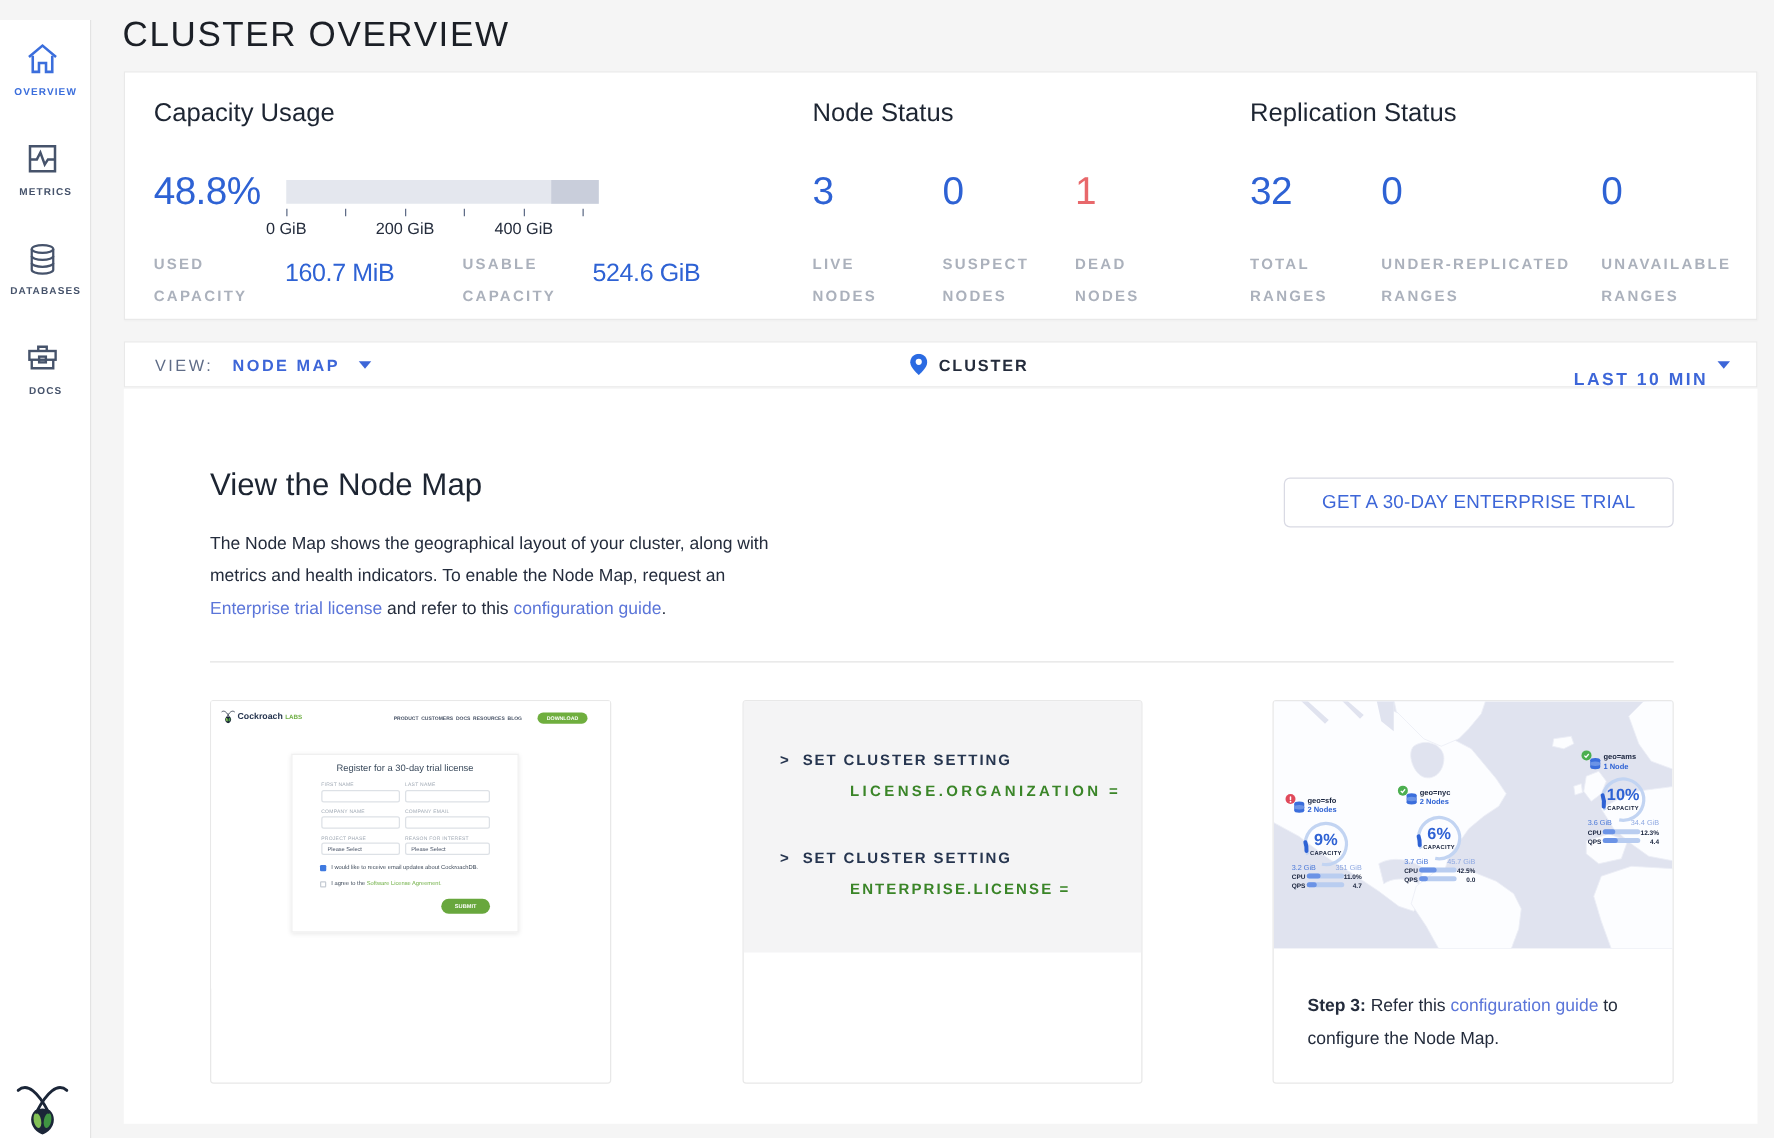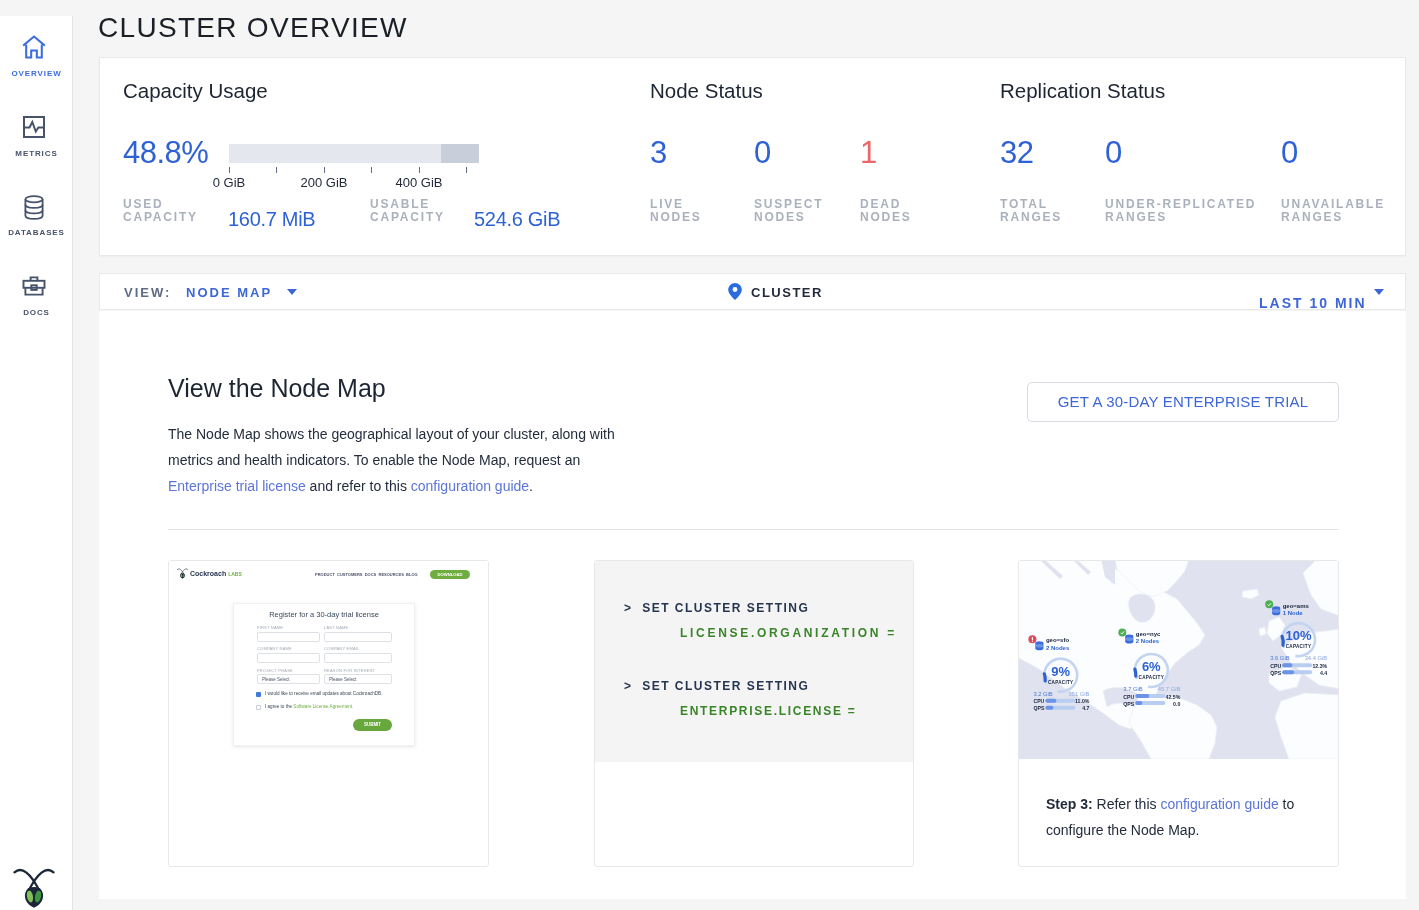--- a/index.html
+++ b/index.html
@@ -6,21 +6,21 @@
 html,body { width:1419px; height:910px; background:#f5f5f5; font-family:"Liberation Sans", sans-serif; overflow:hidden; }
 .abs { position:absolute; }
 #sidebar { position:absolute; left:0; top:16px; width:73px; height:910px; background:#fff; border-right:1px solid #e3e3e3;text-decoration:underline; }
 .navlabel { position:absolute; width:73px; text-align:center; font-size:8px; letter-spacing:0.9px; color:#46536b; font-weight:bold; }
 .navlabel.active { color:#3b6edc; }
 #title { position:absolute; left:98px; top:12px; font-size:28px; letter-spacing:1.3px; color:#1b1f26; }
 #sumcard { position:absolute; left:99px; top:57px; width:1307px; height:199px; background:#fff; border:1px solid #e9e9e9; box-shadow:0 1px 2px rgba(0,0,0,0.03); }
 .secthead { position:absolute; font-size:20.5px; color:#1d2532; top:21px; }
 .bignum { position:absolute; font-size:31px; color:#2e62d4; top:79px; line-height:31px; letter-spacing:-0.5px; }
 .bignum.red { color:#e8686b; }
-.glabel { position:absolute; font-size:12px; letter-spacing:1.8px; color:#abb1bc; font-weight:bold; line-height:13px; top:140px; }
+.glabel { position:absolute; font-size:12px; letter-spacing:1.8px; color:#abb1bc; font-weight:bold; line-height:26px; top:140px; }
 .bval { position:absolute; font-size:20px; letter-spacing:-0.3px; color:#2e62d4; top:150px; }
 .tick { position:absolute; width:1px; height:6px; background:#5f6c87; top:109px; }
 .ticklabel { position:absolute; font-size:13px; color:#242c3c; top:117px; width:60px; text-align:center; }
 #viewbar { position:absolute; left:99px; top:273px; width:1307px; height:37px; background:#fff; border:1px solid #e9e9e9; }
 .caret { display:inline-block; width:0; height:0; border-left:5px solid transparent; border-right:5px solid transparent; border-top:6px solid #3d66d8; vertical-align:middle; }
 #panel { position:absolute; left:99px; top:311px; width:1307px; height:588px; background:#fff; }
 #nmhead { position:absolute; left:168px; top:374px; font-size:25px; color:#1d2532; }
 #nmpara { position:absolute; left:168px; top:421px; font-size:14px; color:#242c3c; line-height:26px; white-space:nowrap; }
 #nmpara a, .steptext a { color:#5b75d9; text-decoration:none; }
 #trialbtn { position:absolute; left:1027px; top:382px; width:312px; height:40px; background:#fff; border:1px solid #d9dae4; border-radius:5px; color:#3d66d8; font-size:15px; letter-spacing:0.2px; text-align:center; line-height:38px; }
@@ -109,21 +109,21 @@
 
   <div class="bignum" style="left:900px;">32</div>
   <div class="bignum" style="left:1005px;">0</div>
   <div class="bignum" style="left:1181px;">0</div>
   <div class="glabel" style="left:900px;">TOTAL<br>RANGES</div>
   <div class="glabel" style="left:1005px;">UNDER-REPLICATED<br>RANGES</div>
   <div class="glabel" style="left:1181px;">UNAVAILABLE<br>RANGES</div>
 </div>
 
 <div id="viewbar">
-  <div class="abs" style="left:24px; top:11px; font-size:13px; letter-spacing:2px; color:#5f6c87; font-weight:bold;">VIEW:</div>
+  <div class="abs" style="left:24px; top:11px; font-size:13px; letter-spacing:2px; color:#5f6c87; font-weight:normal;">VIEW:</div>
   <div class="abs" style="left:86px; top:11px; font-size:13px; letter-spacing:2px; color:#3d66d8; font-weight:bold;">NODE MAP</div>
   <div class="caret abs" style="left:187px; top:15px;"></div>
   <svg class="abs" style="left:628px; top:9px;" width="14" height="17" viewBox="0 0 16 20">
     <path d="M8 0 C3.6 0 0 3.6 0 8 C0 13.4 8 20 8 20 S16 13.4 16 8 C16 3.6 12.4 0 8 0 Z" fill="#2b6be2"></path>
     <circle cx="8" cy="7.6" r="2.9" fill="#fff"></circle>
   </svg>
   <div class="abs" style="left:651px; top:11px; font-size:13px; letter-spacing:1.5px; color:#242c3c; font-weight:bold;">CLUSTER</div>
   <div class="abs" style="left:1159px; top:21px; font-size:14px; letter-spacing:2px; color:#3d66d8; font-weight:bold;">LAST 10 MIN</div>
   <div class="caret abs" style="left:1274px; top:15px;"></div>
 </div>

